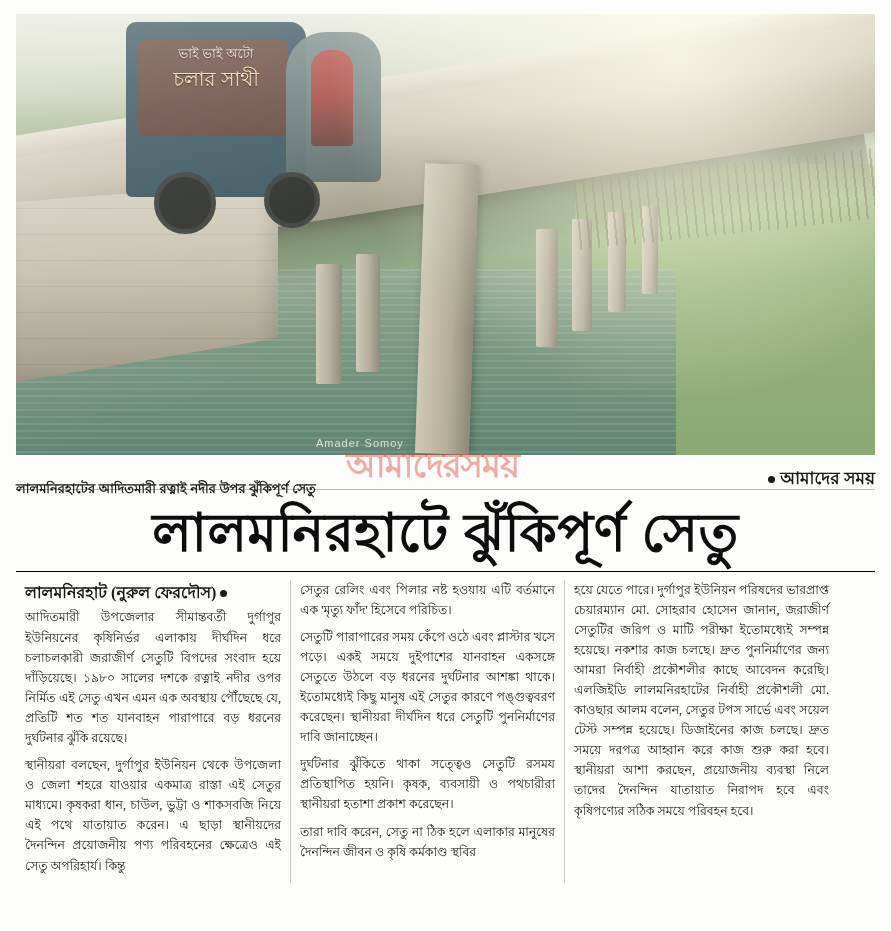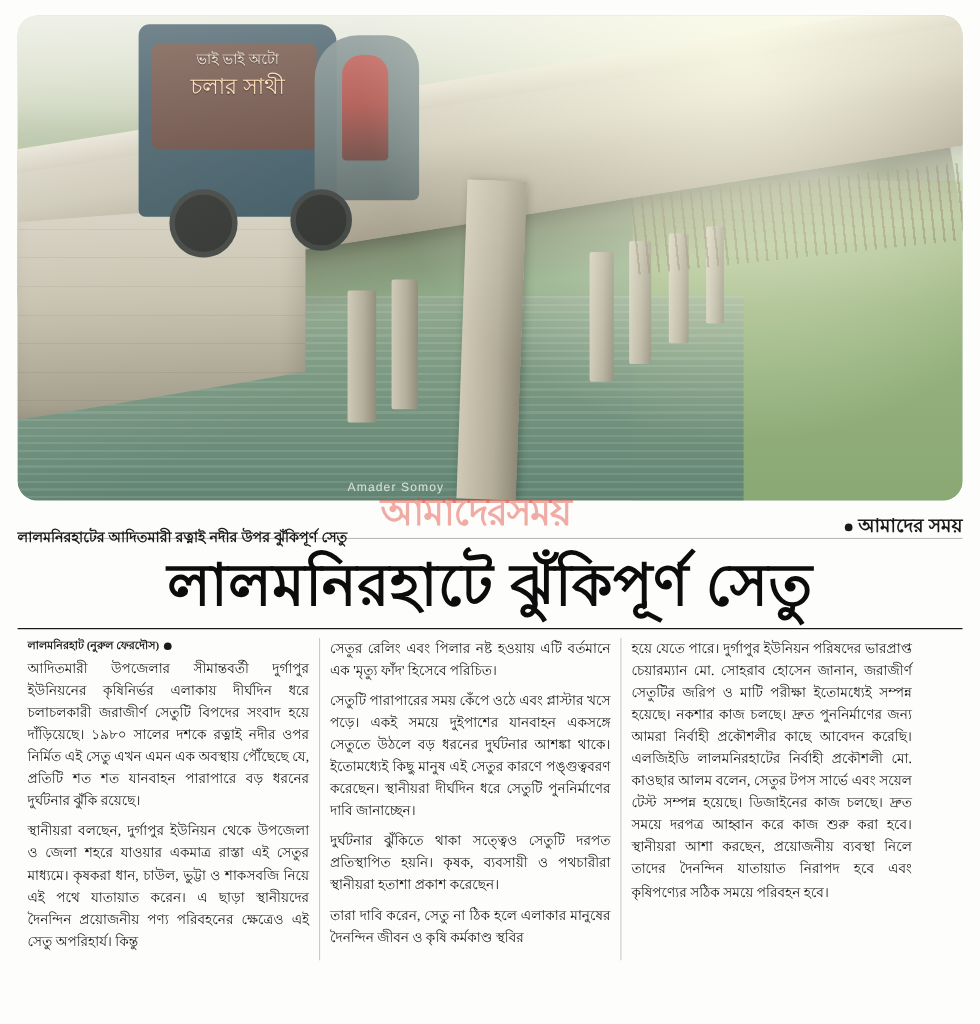--- a/index.html
+++ b/index.html
@@ -23,21 +23,20 @@
     padding: 14px 16px 0 16px;
   }
 
   
   .photo-wrap {
     position: relative;
     width: 859px;
     height: 441px;
     overflow: hidden;
     background: #cfd6c7;
-    border-radius: 18px;
   }
   .photo {
     position: absolute;
     inset: 0;
     
     background:
       
       radial-gradient(ellipse 260px 200px at 800px 120px, rgba(255,255,255,0.55), rgba(255,255,255,0) 70%),
       linear-gradient(to bottom,
         #eceee2 0%,
@@ -347,21 +346,21 @@
     line-height: 1.62;
     color: #161616;
     text-align: justify;
     font-family: "Liberation Serif", serif;
   }
   .col + .col {
     border-left: 1px solid #c9c9c9;
   }
   .byline {
     font-weight: bold;
-    font-size: 10px;
+    font-size: 16px;
     margin-bottom: 2px;
   }
   .byline .dot {
     display: inline-block;
     width: 7px;
     height: 7px;
     background: #1a1a1a;
     border-radius: 50%;
     margin-left: 4px;
     vertical-align: middle;
@@ -427,21 +426,21 @@
 
     <div class="col">
       <div class="byline"><span>লালমনিরহাট (নুরুল ফেরদৌস)</span><span class="dot"></span></div>
       <p class="para">আদিতমারী উপজেলার সীমান্তবর্তী দুর্গাপুর ইউনিয়নের কৃষিনির্ভর এলাকায় দীর্ঘদিন ধরে চলাচলকারী জরাজীর্ণ সেতুটি বিপদের সংবাদ হয়ে দাঁড়িয়েছে। ১৯৮০ সালের দশকে রত্নাই নদীর ওপর নির্মিত এই সেতু এখন এমন এক অবস্থায় পৌঁছেছে যে, প্রতিটি শত শত যানবাহন পারাপারে বড় ধরনের দুর্ঘটনার ঝুঁকি রয়েছে।</p>
       <p class="para">স্থানীয়রা বলছেন, দুর্গাপুর ইউনিয়ন থেকে উপজেলা ও জেলা শহরে যাওয়ার একমাত্র রাস্তা এই সেতুর মাধ্যমে। কৃষকরা ধান, চাউল, ভুট্টা ও শাকসবজি নিয়ে এই পথে যাতায়াত করেন। এ ছাড়া স্থানীয়দের দৈনন্দিন প্রয়োজনীয় পণ্য পরিবহনের ক্ষেত্রেও এই সেতু অপরিহার্য। কিন্তু</p>
     </div>
 
     <div class="col">
       <p class="para">সেতুর রেলিং এবং পিলার নষ্ট হওয়ায় এটি বর্তমানে এক 'মৃত্যু ফাঁদ' হিসেবে পরিচিত।</p>
       <p class="para">সেতুটি পারাপারের সময় কেঁপে ওঠে এবং প্লাস্টার খসে পড়ে। একই সময়ে দুইপাশের যানবাহন একসঙ্গে সেতুতে উঠলে বড় ধরনের দুর্ঘটনার আশঙ্কা থাকে। ইতোমধ্যেই কিছু মানুষ এই সেতুর কারণে পঙ্গুত্ববরণ করেছেন। স্থানীয়রা দীর্ঘদিন ধরে সেতুটি পুননির্মাণের দাবি জানাচ্ছেন।</p>
-      <p class="para">দুর্ঘটনার ঝুঁকিতে থাকা সত্ত্বেও সেতুটি দরপত প্রতিস্থাপিত হয়নি। কৃষক, ব্যবসায়ী ও পথচারীরা স্থানীয়রা হতাশা প্রকাশ করেছেন।</p>
+      <p class="para">দুর্ঘটনার ঝুঁকিতে থাকা সত্ত্বেও সেতুটি রসময প্রতিস্থাপিত হয়নি। কৃষক, ব্যবসায়ী ও পথচারীরা স্থানীয়রা হতাশা প্রকাশ করেছেন।</p>
       <p class="para">তারা দাবি করেন, সেতু না ঠিক হলে এলাকার মানুষের দৈনন্দিন জীবন ও কৃষি কর্মকাণ্ড স্থবির</p>
     </div>
 
     <div class="col">
       <p class="para">হয়ে যেতে পারে। দুর্গাপুর ইউনিয়ন পরিষদের ভারপ্রাপ্ত চেয়ারম্যান মো. সোহরাব হোসেন জানান, জরাজীর্ণ সেতুটির জরিপ ও মাটি পরীক্ষা ইতোমধ্যেই সম্পন্ন হয়েছে। নকশার কাজ চলছে। দ্রুত পুননির্মাণের জন্য আমরা নির্বাহী প্রকৌশলীর কাছে আবেদন করেছি। এলজিইডি লালমনিরহাটের নির্বাহী প্রকৌশলী মো. কাওছার আলম বলেন, সেতুর টপস সার্ভে এবং সয়েল টেস্ট সম্পন্ন হয়েছে। ডিজাইনের কাজ চলছে। দ্রুত সময়ে দরপত্র আহ্বান করে কাজ শুরু করা হবে। স্থানীয়রা আশা করছেন, প্রয়োজনীয় ব্যবস্থা নিলে তাদের দৈনন্দিন যাতায়াত নিরাপদ হবে এবং কৃষিপণ্যের সঠিক সময়ে পরিবহন হবে।</p>
     </div>
 
   </div>
 </div>
 

